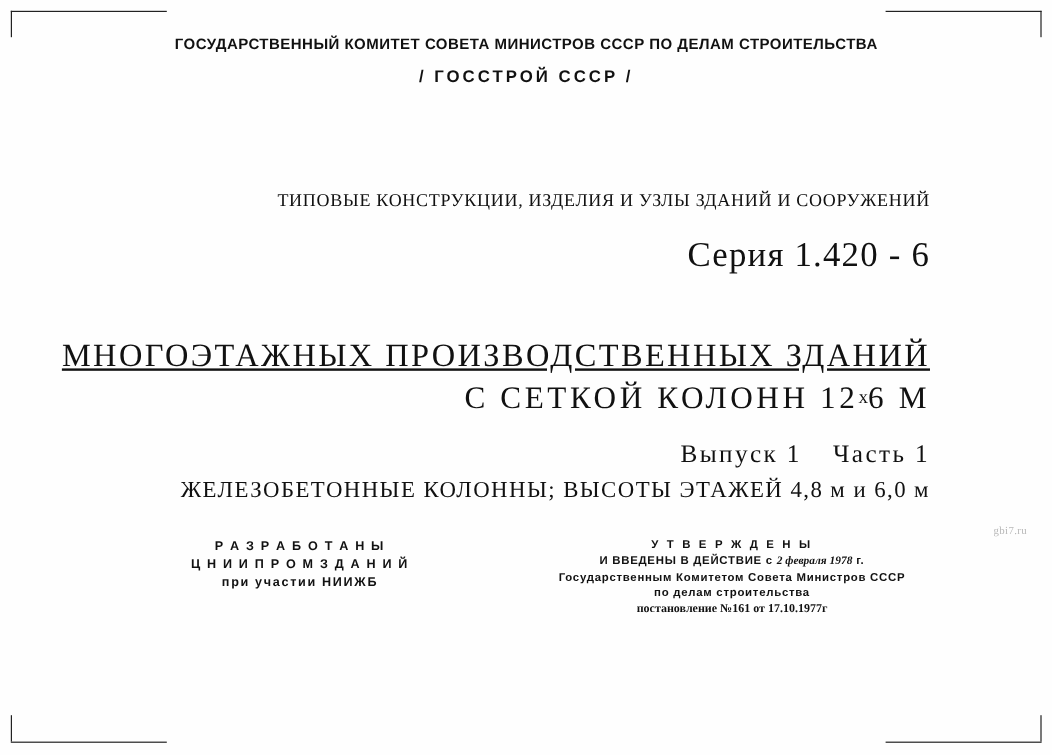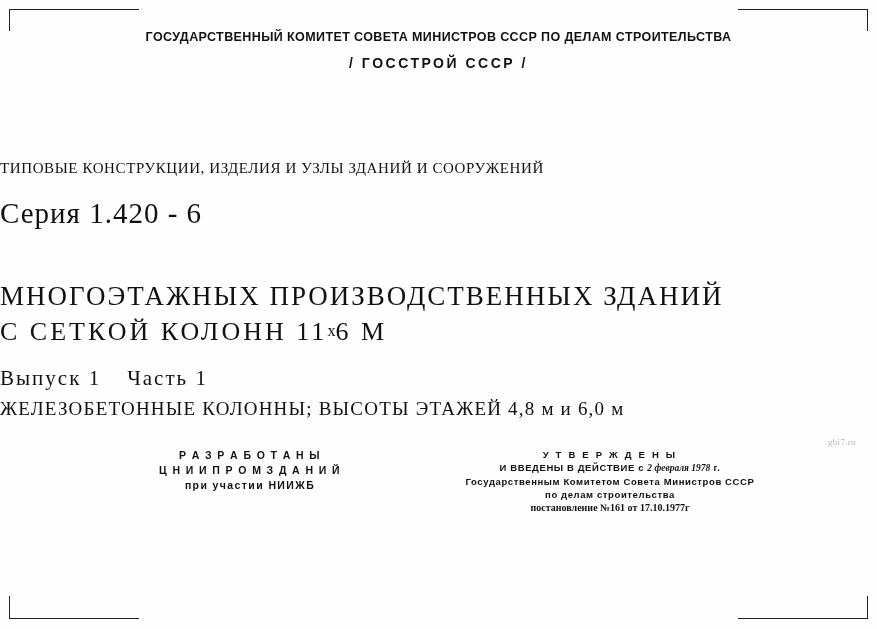--- a/index.html
+++ b/index.html
@@ -63,21 +63,21 @@
     font-weight: 700;
     letter-spacing: 2.5px;
     white-space: nowrap;
   }
 
   
   .title-block {
     position: absolute;
     left: 0;
     width: 775px;
-    text-align: left;
+    text-align: right;
   }
   .t-sub {
     top: 160px;
     font-size: 15px;
     letter-spacing: 0.6px;
     font-family: "Liberation Serif", serif;
     white-space: nowrap;
   }
   .t-series {
     top: 197px;
@@ -90,20 +90,21 @@
     font-size: 27px;
     letter-spacing: 3px;
     font-family: "Liberation Serif", serif;
   }
   .t-mnogo {
     top: 281px;
     font-size: 27px;
     letter-spacing: 2px;
     font-family: "Liberation Serif", serif;
     white-space: nowrap;
+    text-decoration: underline;
   }
   .t-setka {
     top: 317px;
     font-size: 26px;
     letter-spacing: 3px;
     font-family: "Liberation Serif", serif;
     white-space: nowrap;
   }
   .t-setka .sup {
     font-size: 16px;
@@ -191,21 +192,21 @@
   <div class="hdr hdr-line2">/ ГОССТРОЙ   СССР /</div>
 
   <div class="title-block t-sub">ТИПОВЫЕ КОНСТРУКЦИИ, ИЗДЕЛИЯ И УЗЛЫ ЗДАНИЙ И СООРУЖЕНИЙ</div>
 
   <div class="title-block t-series">Серия 1.420 - 6</div>
 
 
   <div class="title-block t-mnogo">МНОГОЭТАЖНЫХ ПРОИЗВОДСТВЕННЫХ ЗДАНИЙ</div>
 
   <div class="title-block t-setka">
-    <span>С СЕТКОЙ КОЛОНН 11</span><span class="sup">х</span><span>6 М</span>
+    <span>С СЕТКОЙ КОЛОНН 12</span><span class="sup">х</span><span>6 М</span>
   </div>
 
   <div class="title-block t-vypusk">
     <span>Выпуск 1</span><span class="gap"></span><span>Часть 1</span>
   </div>
 
   <div class="title-block t-jb">ЖЕЛЕЗОБЕТОННЫЕ КОЛОННЫ; ВЫСОТЫ ЭТАЖЕЙ  4,8 м и 6,0 м</div>
 
   <div class="note-left">
     <div>Р А З Р А Б О Т А Н Ы</div>

